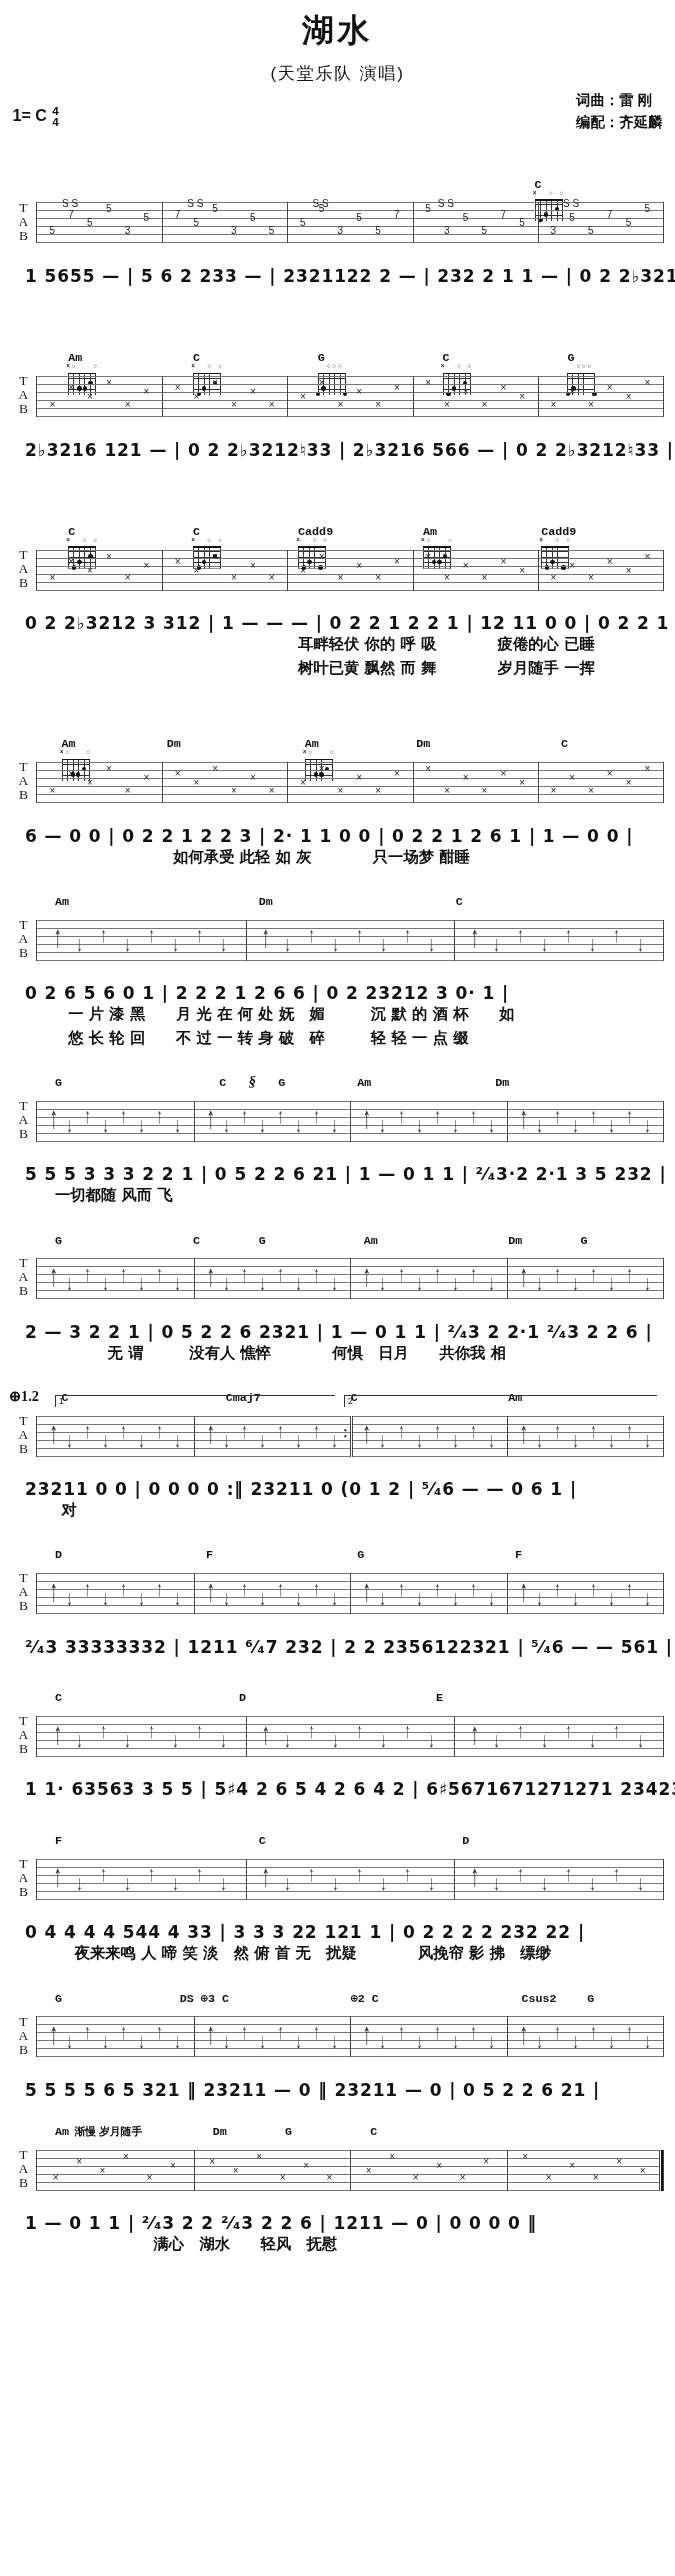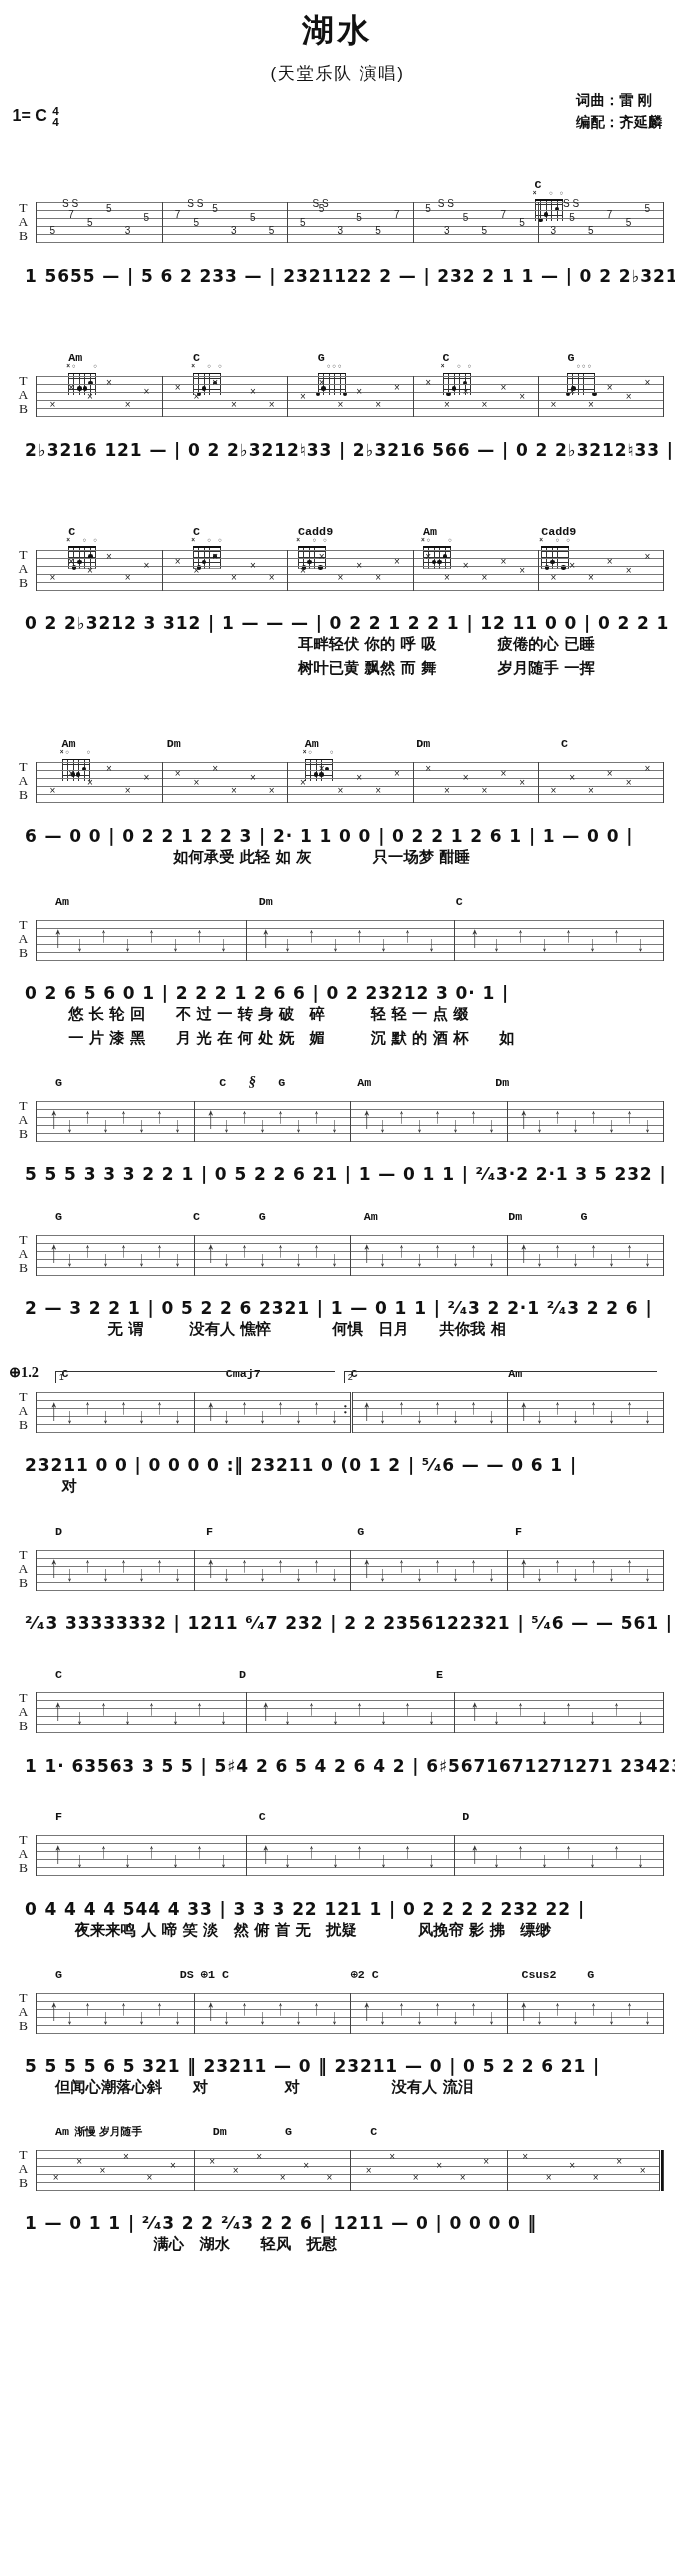--- a/index.html
+++ b/index.html
@@ -221,22 +221,22 @@
           </span>
           <span class="chord" style="left: 68%;">
             <span class="cname">C</span>
           </span>
         </div>
         <div class="staff">
           <div class="clef">T<br>A<br>B</div>
           <div class="lines"><span class="barline" style="left: 33.3333%;"></span><span class="barline" style="left: 66.6667%;"></span><span><span class="arrow big" style="left: 2%; top: 3.6px;">↑</span><span class="arrow" style="left: 5.83333%; top: 14.4px;">↓</span><span class="arrow" style="left: 9.66667%; top: 5.4px;">↑</span><span class="arrow" style="left: 13.5%; top: 14.4px;">↓</span><span class="arrow" style="left: 17.3333%; top: 5.4px;">↑</span><span class="arrow" style="left: 21.1667%; top: 14.4px;">↓</span><span class="arrow" style="left: 25%; top: 5.4px;">↑</span><span class="arrow" style="left: 28.8333%; top: 14.4px;">↓</span><span class="arrow big" style="left: 35.3333%; top: 3.6px;">↑</span><span class="arrow" style="left: 39.1667%; top: 14.4px;">↓</span><span class="arrow" style="left: 43%; top: 5.4px;">↑</span><span class="arrow" style="left: 46.8333%; top: 14.4px;">↓</span><span class="arrow" style="left: 50.6667%; top: 5.4px;">↑</span><span class="arrow" style="left: 54.5%; top: 14.4px;">↓</span><span class="arrow" style="left: 58.3333%; top: 5.4px;">↑</span><span class="arrow" style="left: 62.1667%; top: 14.4px;">↓</span><span class="arrow big" style="left: 68.6667%; top: 3.6px;">↑</span><span class="arrow" style="left: 72.5%; top: 14.4px;">↓</span><span class="arrow" style="left: 76.3333%; top: 5.4px;">↑</span><span class="arrow" style="left: 80.1667%; top: 14.4px;">↓</span><span class="arrow" style="left: 84%; top: 5.4px;">↑</span><span class="arrow" style="left: 87.8333%; top: 14.4px;">↓</span><span class="arrow" style="left: 91.6667%; top: 5.4px;">↑</span><span class="arrow" style="left: 95.5%; top: 14.4px;">↓</span></span></div>
         </div>
         <div class="melody">0 2 6 5 6  0 1 | 2 2 2 1 2 6 6 | 0 2 23212 3 0· 1 |</div>
+        <div class="lyric" style="padding-left: 9%;">一 片 漆 黑　　月 光 在 何 处 妩　媚　　　沉 默 的 酒 杯　　如</div>
         <div class="lyric" style="padding-left: 9%;">悠 长 轮 回　　不 过 一 转 身 破　碎　　　轻 轻 一 点 缀</div>
-        <div class="lyric" style="padding-left: 9%;">一 片 漆 黑　　月 光 在 何 处 妩　媚　　　沉 默 的 酒 杯　　如</div>
       </section>
       <section class="system" style="margin-bottom: 12.6px;">
         <div class="chord-row">
           <span class="chord" style="left: 7%;">
             <span class="cname">G</span>
           </span>
           <span class="chord" style="left: 32%;">
             <span class="cname">C</span>
           </span>
           <span class="chord" style="left: 36.5%;">
@@ -250,20 +250,21 @@
           </span>
           <span class="chord" style="left: 74%;">
             <span class="cname">Dm</span>
           </span>
         </div>
         <div class="staff">
           <div class="clef">T<br>A<br>B</div>
           <div class="lines"><span class="barline" style="left: 25%;"></span><span class="barline" style="left: 50%;"></span><span class="barline" style="left: 75%;"></span><span><span class="arrow big" style="left: 1.5%; top: 3.6px;">↑</span><span class="arrow" style="left: 4.375%; top: 14.4px;">↓</span><span class="arrow" style="left: 7.25%; top: 5.4px;">↑</span><span class="arrow" style="left: 10.125%; top: 14.4px;">↓</span><span class="arrow" style="left: 13%; top: 5.4px;">↑</span><span class="arrow" style="left: 15.875%; top: 14.4px;">↓</span><span class="arrow" style="left: 18.75%; top: 5.4px;">↑</span><span class="arrow" style="left: 21.625%; top: 14.4px;">↓</span><span class="arrow big" style="left: 26.5%; top: 3.6px;">↑</span><span class="arrow" style="left: 29.375%; top: 14.4px;">↓</span><span class="arrow" style="left: 32.25%; top: 5.4px;">↑</span><span class="arrow" style="left: 35.125%; top: 14.4px;">↓</span><span class="arrow" style="left: 38%; top: 5.4px;">↑</span><span class="arrow" style="left: 40.875%; top: 14.4px;">↓</span><span class="arrow" style="left: 43.75%; top: 5.4px;">↑</span><span class="arrow" style="left: 46.625%; top: 14.4px;">↓</span><span class="arrow big" style="left: 51.5%; top: 3.6px;">↑</span><span class="arrow" style="left: 54.375%; top: 14.4px;">↓</span><span class="arrow" style="left: 57.25%; top: 5.4px;">↑</span><span class="arrow" style="left: 60.125%; top: 14.4px;">↓</span><span class="arrow" style="left: 63%; top: 5.4px;">↑</span><span class="arrow" style="left: 65.875%; top: 14.4px;">↓</span><span class="arrow" style="left: 68.75%; top: 5.4px;">↑</span><span class="arrow" style="left: 71.625%; top: 14.4px;">↓</span><span class="arrow big" style="left: 76.5%; top: 3.6px;">↑</span><span class="arrow" style="left: 79.375%; top: 14.4px;">↓</span><span class="arrow" style="left: 82.25%; top: 5.4px;">↑</span><span class="arrow" style="left: 85.125%; top: 14.4px;">↓</span><span class="arrow" style="left: 88%; top: 5.4px;">↑</span><span class="arrow" style="left: 90.875%; top: 14.4px;">↓</span><span class="arrow" style="left: 93.75%; top: 5.4px;">↑</span><span class="arrow" style="left: 96.625%; top: 14.4px;">↓</span></span></div>
         </div>
         <div class="melody">5 5 5 3 3 3 2 2 1 | 0 5 2 2  6 21 | 1 — 0  1 1 | ²⁄₄3·2 2·1 3 5 232 |</div>
+        <div class="lyric" style="padding-left: 7%;">一切都随 风而 飞</div>
       </section>
       <section class="system" style="margin-bottom: 12.6px;">
         <div class="chord-row">
           <span class="chord" style="left: 7%;">
             <span class="cname">G</span>
           </span>
           <span class="chord" style="left: 28%;">
             <span class="cname">C</span>
           </span>
           <span class="chord" style="left: 38%;">
@@ -371,38 +372,37 @@
         </div>
         <div class="melody">0 4 4 4 4 544 4 33 | 3 3 3 22 121 1 | 0 2 2 2 2 232 22 |</div>
         <div class="lyric" style="padding-left: 10%;">夜来来鸣 人 啼 笑 淡　然 俯 首 无　扰疑　　　　风挽帘 影 拂　缥缈</div>
       </section>
       <section class="system" style="margin-bottom: 12.6px;">
         <div class="chord-row">
           <span class="chord" style="left: 7%;">
             <span class="cname">G</span>
           </span>
           <span class="chord" style="left: 26%;">
-            <span class="cname">DS ⊕1 C</span>
+            <span class="cname">DS ⊕3 C</span>
           </span>
           <span class="chord" style="left: 52%;">
             <span class="cname">⊕2 C</span>
           </span>
           <span class="chord" style="left: 78%;">
             <span class="cname">Csus2</span>
           </span>
           <span class="chord" style="left: 88%;">
             <span class="cname">G</span>
           </span>
         </div>
         <div class="staff">
           <div class="clef">T<br>A<br>B</div>
           <div class="lines"><span class="barline" style="left: 25%;"></span><span class="barline" style="left: 50%;"></span><span class="barline" style="left: 75%;"></span><span><span class="arrow big" style="left: 1.5%; top: 3.6px;">↑</span><span class="arrow" style="left: 4.375%; top: 14.4px;">↓</span><span class="arrow" style="left: 7.25%; top: 5.4px;">↑</span><span class="arrow" style="left: 10.125%; top: 14.4px;">↓</span><span class="arrow" style="left: 13%; top: 5.4px;">↑</span><span class="arrow" style="left: 15.875%; top: 14.4px;">↓</span><span class="arrow" style="left: 18.75%; top: 5.4px;">↑</span><span class="arrow" style="left: 21.625%; top: 14.4px;">↓</span><span class="arrow big" style="left: 26.5%; top: 3.6px;">↑</span><span class="arrow" style="left: 29.375%; top: 14.4px;">↓</span><span class="arrow" style="left: 32.25%; top: 5.4px;">↑</span><span class="arrow" style="left: 35.125%; top: 14.4px;">↓</span><span class="arrow" style="left: 38%; top: 5.4px;">↑</span><span class="arrow" style="left: 40.875%; top: 14.4px;">↓</span><span class="arrow" style="left: 43.75%; top: 5.4px;">↑</span><span class="arrow" style="left: 46.625%; top: 14.4px;">↓</span><span class="arrow big" style="left: 51.5%; top: 3.6px;">↑</span><span class="arrow" style="left: 54.375%; top: 14.4px;">↓</span><span class="arrow" style="left: 57.25%; top: 5.4px;">↑</span><span class="arrow" style="left: 60.125%; top: 14.4px;">↓</span><span class="arrow" style="left: 63%; top: 5.4px;">↑</span><span class="arrow" style="left: 65.875%; top: 14.4px;">↓</span><span class="arrow" style="left: 68.75%; top: 5.4px;">↑</span><span class="arrow" style="left: 71.625%; top: 14.4px;">↓</span><span class="arrow big" style="left: 76.5%; top: 3.6px;">↑</span><span class="arrow" style="left: 79.375%; top: 14.4px;">↓</span><span class="arrow" style="left: 82.25%; top: 5.4px;">↑</span><span class="arrow" style="left: 85.125%; top: 14.4px;">↓</span><span class="arrow" style="left: 88%; top: 5.4px;">↑</span><span class="arrow" style="left: 90.875%; top: 14.4px;">↓</span><span class="arrow" style="left: 93.75%; top: 5.4px;">↑</span><span class="arrow" style="left: 96.625%; top: 14.4px;">↓</span></span></div>
         </div>
         <div class="melody">5 5 5 5 6 5 321 ‖ 23211 — 0 ‖ 23211 — 0 | 0 5 2 2  6 21 |</div>
-        <div class="lyric" style="padding-left: 7%;">但闻心潮落心斜　　对　　　　　对　　　　　　没有人 流泪</div>
       </section>
       <section class="system" style="margin-bottom: 12.6px;">
         <div class="chord-row">
           <span class="chord" style="left: 7%;"><span class="cname" style="display: inline-block;">Am</span><span class="cnote">渐慢 岁月随手</span></span>
           <span class="chord" style="left: 31%;">
             <span class="cname">Dm</span>
           </span>
           <span class="chord" style="left: 42%;">
             <span class="cname">G</span>
           </span>

